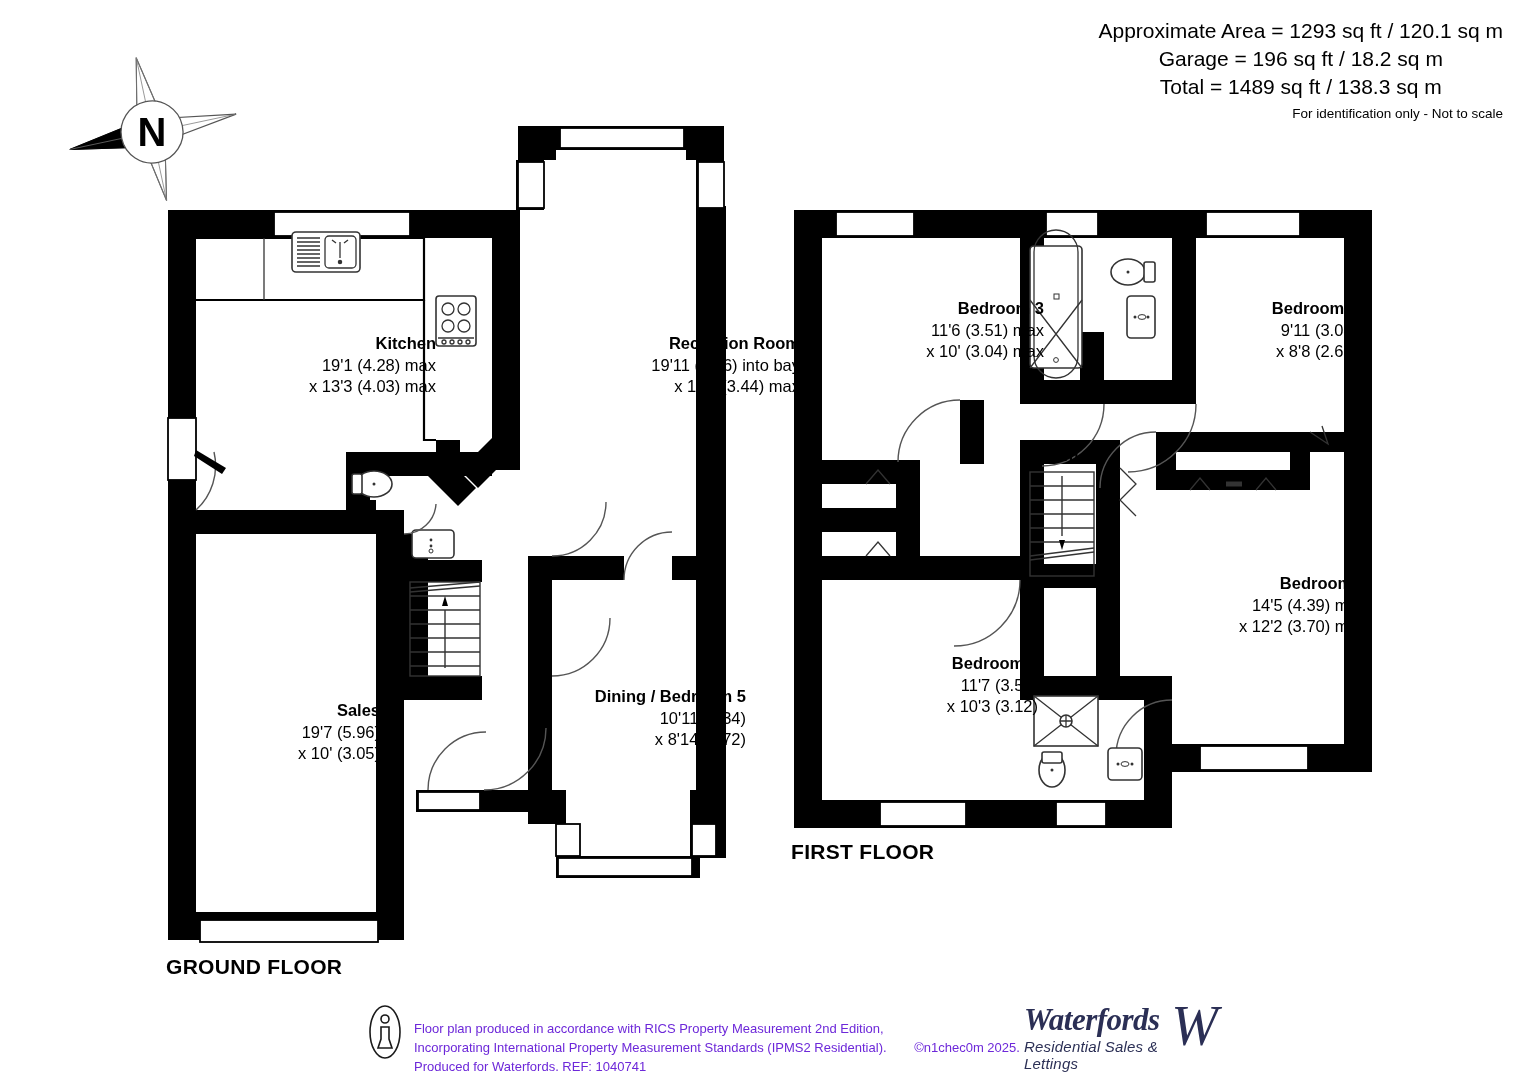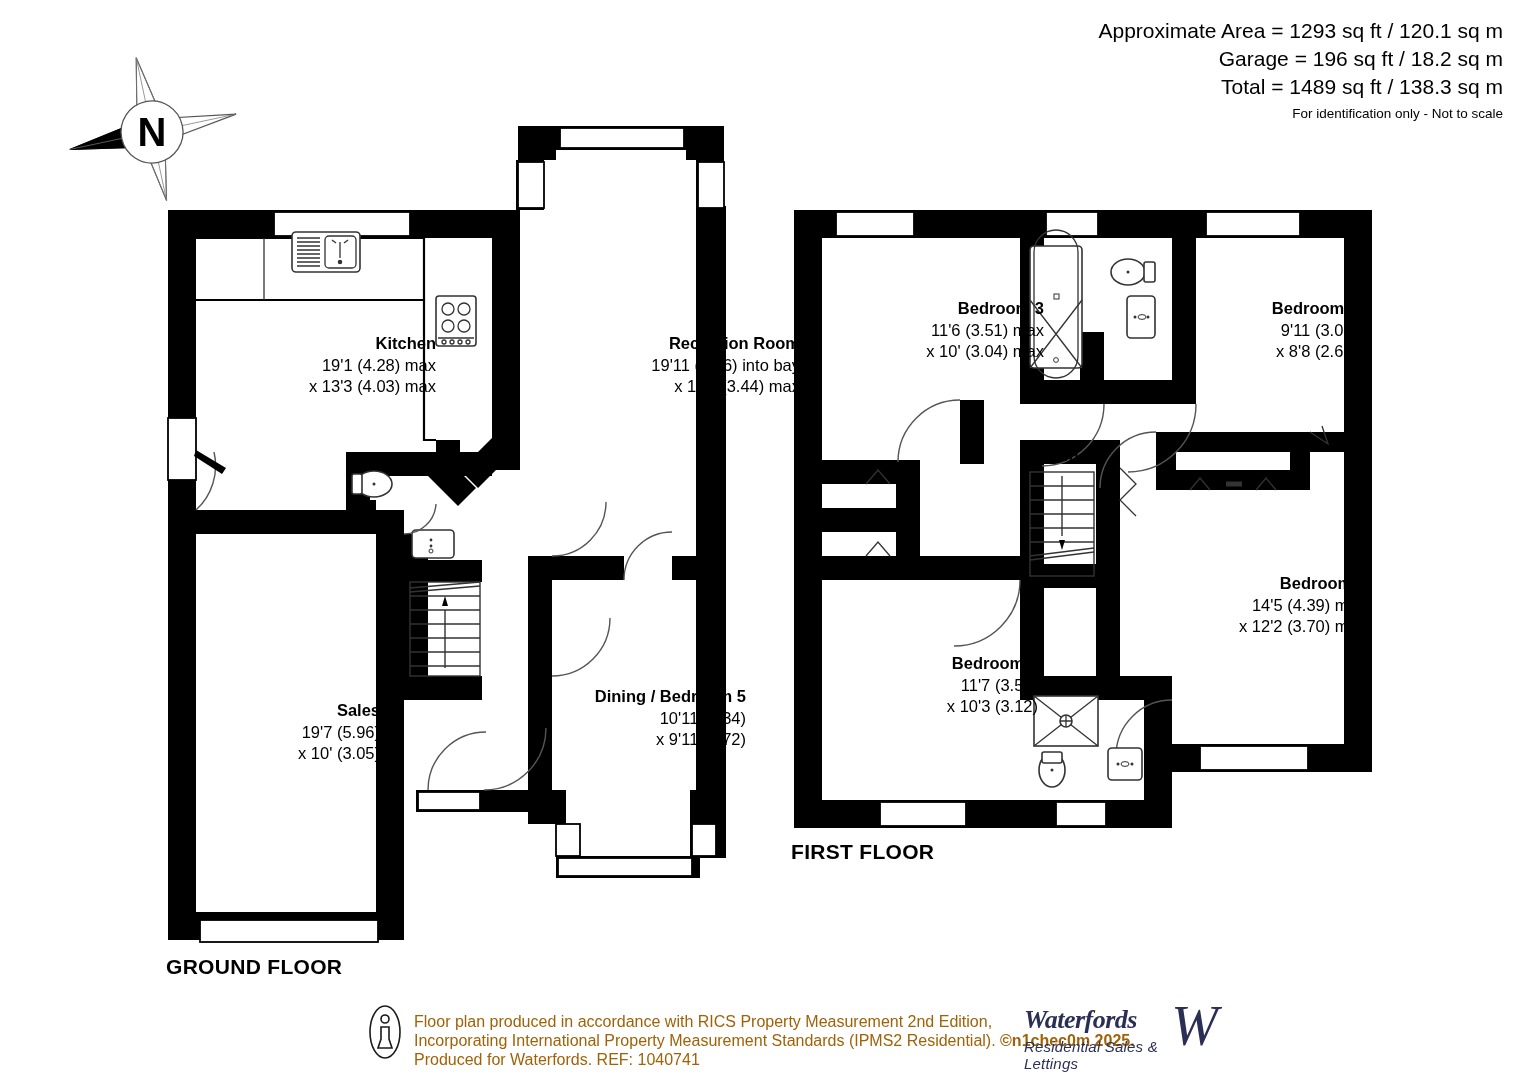--- a/index.html
+++ b/index.html
@@ -7,21 +7,21 @@
   body{
     width:1527px;height:1080px;position:relative;overflow:hidden;
     font-family:"Liberation Sans","DejaVu Sans",sans-serif;
     color:#000;
   }
   .abs{position:absolute;}
 
   
   #header{position:absolute;right:24px;top:16px;text-align:right;}
   #title{font-size:30px;font-weight:bold;letter-spacing:-0.2px;line-height:1.2;white-space:nowrap;}
-  .area-line{font-size:21px;line-height:26px;white-space:nowrap;margin-top:2px;}
+  .area-line{font-size:21px;line-height:26px;white-space:nowrap;margin-top:2px;text-align:center;}
   #notice{font-size:13.5px;margin-top:6px;white-space:nowrap;}
 
   
   #compass{left:62px;top:52px;width:180px;height:160px;}
 
   
   .floor-title{font-size:21px;font-weight:bold;letter-spacing:0.3px;}
   #gf-title{left:166px;top:955px;}
   #ff-title{left:791px;top:840px;}
 
@@ -29,25 +29,25 @@
   .room{position:absolute;text-align:right;line-height:21.5px;}
   .room .nm{font-size:16.5px;font-weight:bold;white-space:nowrap;}
   .room .dim{font-size:16.5px;white-space:nowrap;}
   .stair-lab{position:absolute;font-size:16px;font-weight:bold;}
 
   
   svg.plan{position:absolute;left:0;top:0;width:1527px;height:1080px;pointer-events:none;}
 
   
   #footer{position:absolute;left:368px;top:1000px;width:1140px;height:72px;}
-  #foot-text{position:absolute;left:46px;top:12px;font-size:16px;line-height:19px;color:#a16207;white-space:nowrap;}
-  #foot-text .l2 span.copy{margin-left:0;font-weight:bold;}
+  #foot-text{position:absolute;left:46px;top:19px;font-size:13px;line-height:19px;color:#6d28d9;white-space:nowrap;}
+  #foot-text .l2 span.copy{margin-left:24px;}
   #info-icon{position:absolute;left:0;top:4px;width:34px;height:56px;}
   #brand{position:absolute;left:656px;top:4px;width:190px;height:62px;color:#2b2f55;}
-  #brand .bn{font-family:"Liberation Serif","DejaVu Serif",serif;font-style:italic;font-weight:bold;font-size:26px;letter-spacing:-0.5px;line-height:32px;}
+  #brand .bn{font-family:"Liberation Serif","DejaVu Serif",serif;font-style:italic;font-weight:bold;font-size:31px;letter-spacing:-0.5px;line-height:32px;}
   #brand .bs{font-family:Liberation Sans, sans-serif;font-style:italic;font-size:15px;letter-spacing:0.2px;margin-top:2px;}
   #brand .bw{position:absolute;right:-4px;top:-6px;font-family:"Liberation Serif","DejaVu Serif",serif;font-style:italic;font-size:56px;line-height:56px;color:#2b2f55;}
 </style>
 </head>
 <body>
 
 <div id="header">
   <div class="area-line">Approximate Area = 1293 sq ft / 120.1 sq m</div>
   <div class="area-line">Garage = 196 sq ft / 18.2 sq m</div>
   <div class="area-line">Total = 1489 sq ft / 138.3 sq m</div>
@@ -345,21 +345,21 @@
 
 <div class="room" style="left:190px;top:700px;width:190px;">
   <div class="nm">Sales</div>
   <div class="dim">19'7 (5.96)</div>
   <div class="dim">x 10' (3.05)</div>
 </div>
 
 <div class="room" style="left:528px;top:686px;width:218px;">
   <div class="nm">Dining / Bedroom 5</div>
   <div class="dim">10'11 (3.34)</div>
-  <div class="dim">x 9'11 (2.72)</div>
+  <div class="dim">x 8'14 (2.72)</div>
 </div>
 
 <div class="stair-lab" style="left:423px;top:683px;">Up</div>
 
 <div class="room" style="left:818px;top:298px;width:226px;">
   <div class="nm">Bedroom 3</div>
   <div class="dim">11'6 (3.51) max</div>
   <div class="dim">x 10' (3.04) max</div>
 </div>
 

